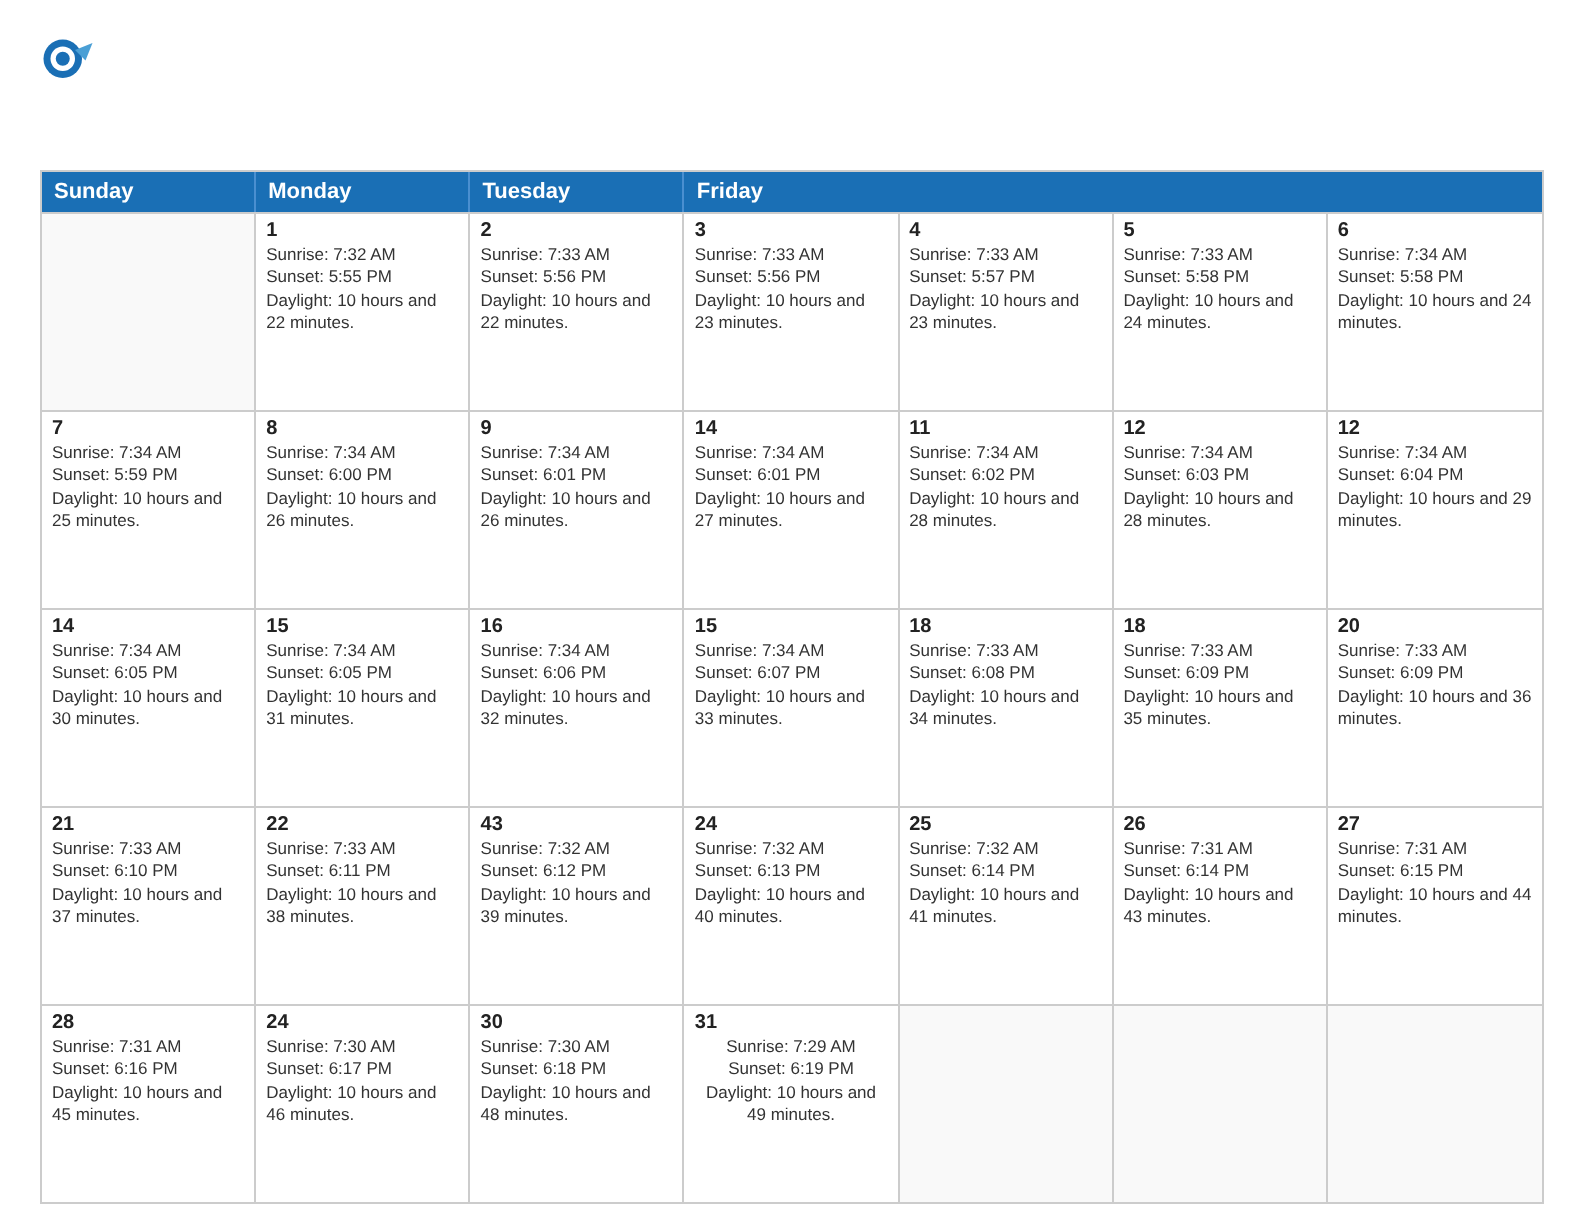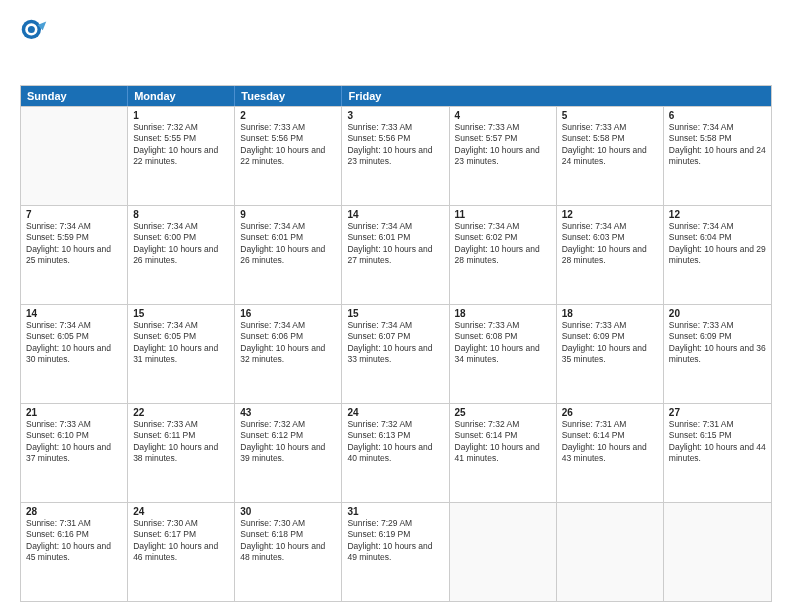--- a/index.html
+++ b/index.html
@@ -333,21 +333,21 @@
 Daylight: 10 hours and 46 minutes.</div>
           </div>
           <div class="cal-cell">
             <span class="day-num">30</span>
             <div class="cell-text" style="white-space: pre-line;">Sunrise: 7:30 AM
 Sunset: 6:18 PM
 Daylight: 10 hours and 48 minutes.</div>
           </div>
           <div class="cal-cell">
             <span class="day-num">31</span>
-            <div class="cell-text" style="white-space: pre-line;">Sunrise: 7:29 AM
+            <div class="cell-text" style="white-space: pre-line; text-align: center;">Sunrise: 7:29 AM
 Sunset: 6:19 PM
 Daylight: 10 hours and 49 minutes.</div>
           </div>
           <div class="cal-cell empty"></div>
           <div class="cal-cell empty"></div>
           <div class="cal-cell empty"></div>
         </div>
       </div>
   </div>
 </div>

